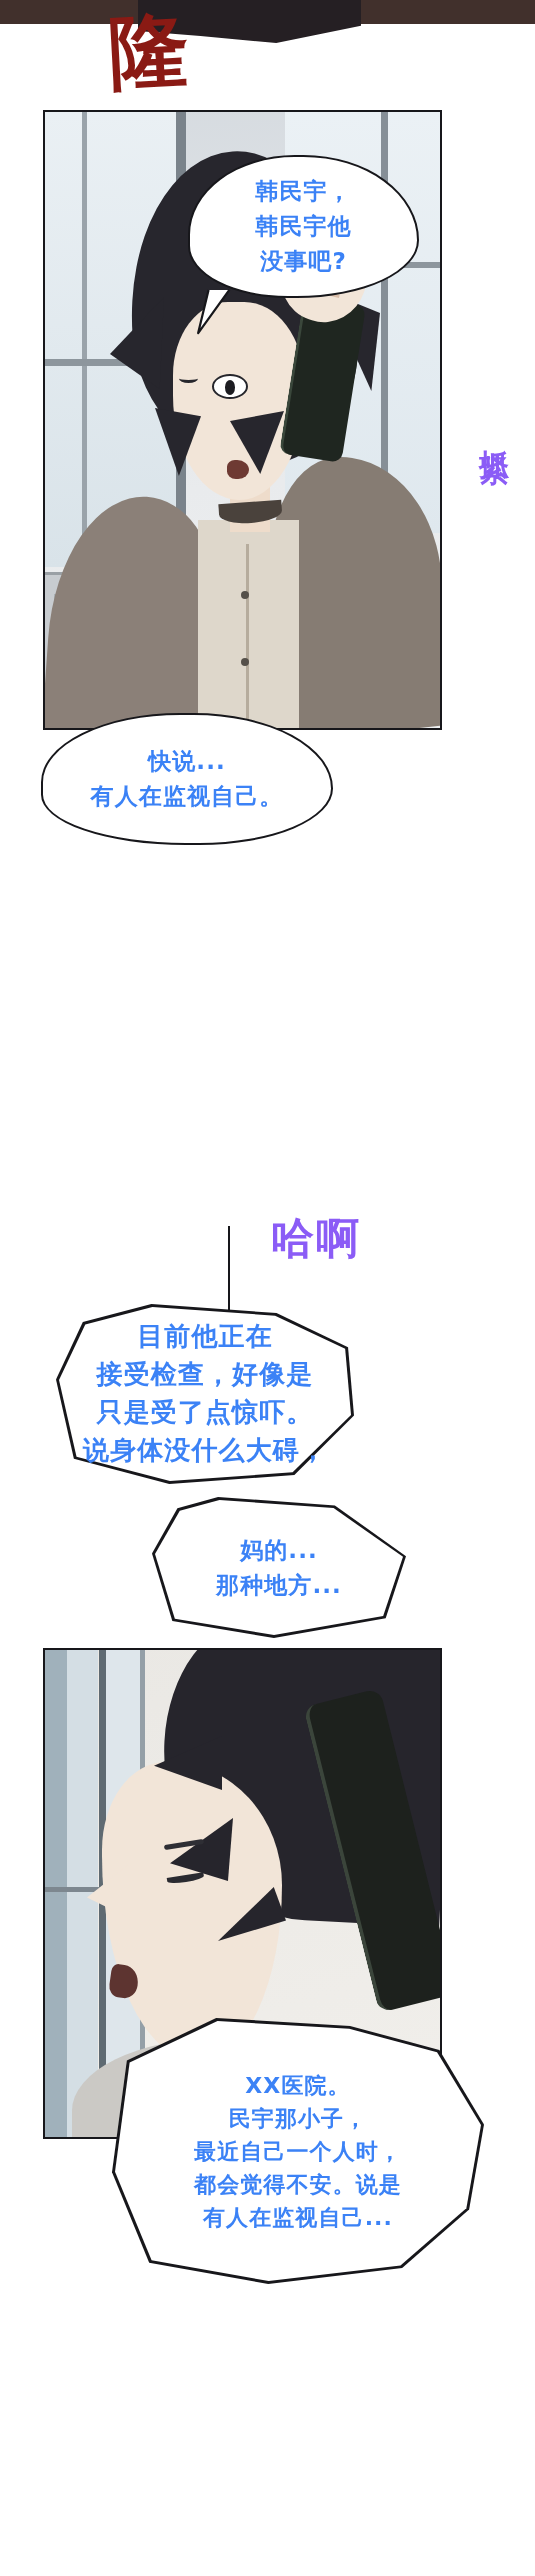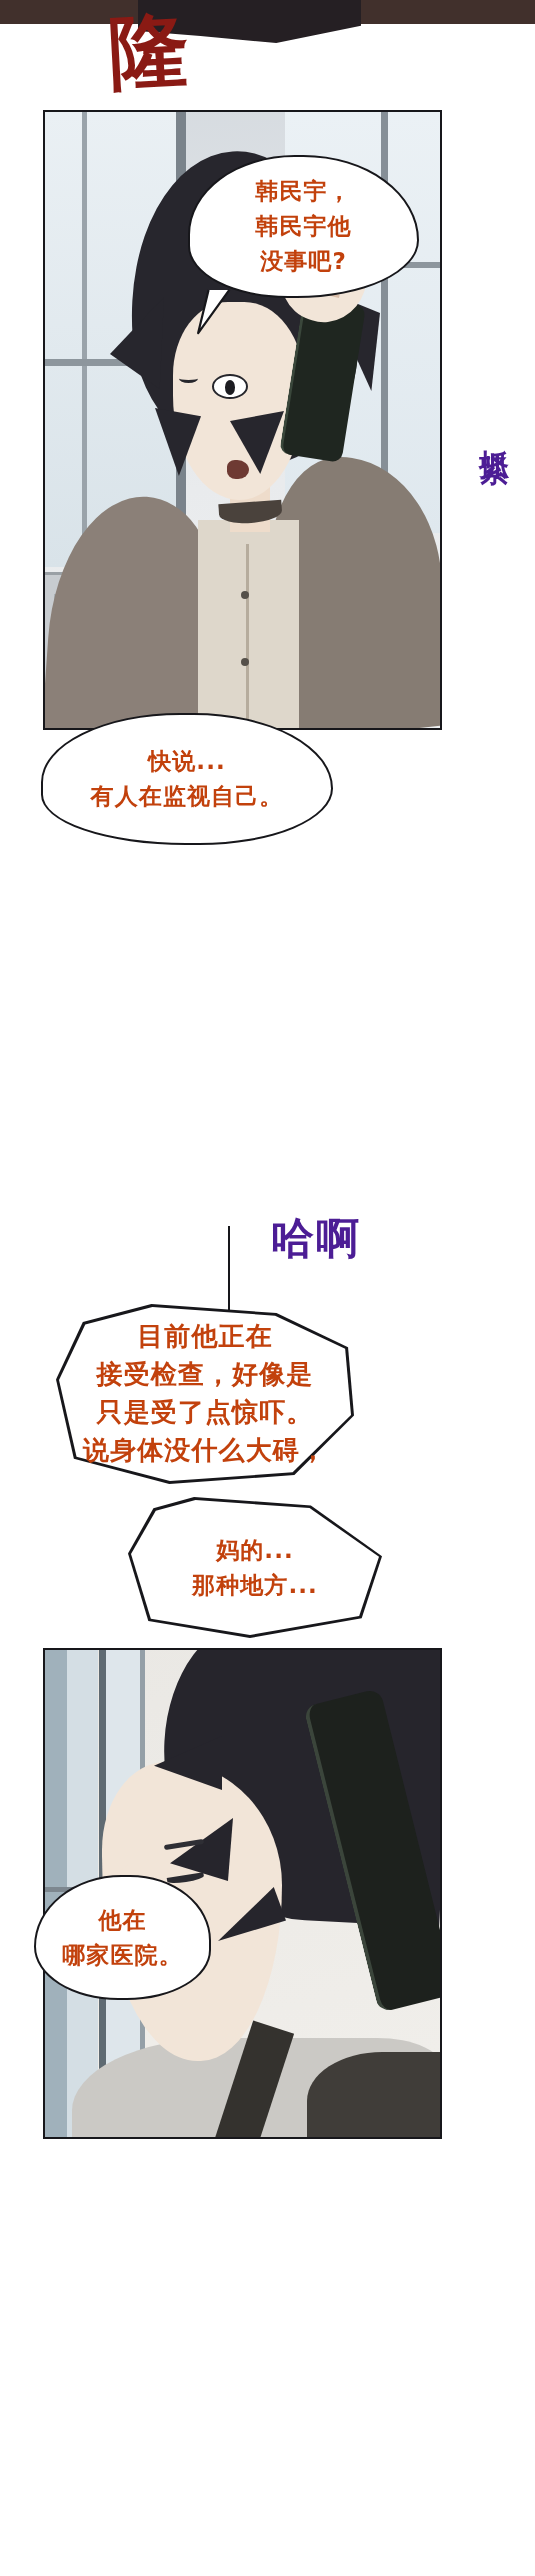--- a/index.html
+++ b/index.html
@@ -7,21 +7,21 @@
   html,body{ background:#ffffff; }
   body{ font-family:"DejaVu Sans","Liberation Sans",sans-serif; }
   #page{ position:relative; width:536px; height:2576px; background:#ffffff; overflow:hidden; }
 
   
   #top-bar{ position:absolute; left:0; top:0; width:536px; height:24px; background:#41302c; z-index:2; }
   #top-bar-block{ position:absolute; left:138px; top:0; width:223px; height:43px; background:#251f23;
     clip-path:polygon(0 0,100% 0,100% 60%,62% 100%,28% 84%,0 72%); z-index:2; }
 
   
-  .sfx{ position:absolute; color:#4c1d95; font-weight:700; }
+  .sfx{ position:absolute; color:#8b5cf6; font-weight:700; }
   #sfx-rumble{ left:109px; top:-1.5px; font-size:80px; color:#8a1a14; transform:rotate(-3deg); z-index:3; }
   #sfx-grab{ left:473px; top:426px; font-size:30px; writing-mode:vertical-rl; text-orientation:upright;
     letter-spacing:4.5px; z-index:3; }
   #sfx-sigh{ left:271px; top:1210px; font-size:43px; letter-spacing:2.2px; z-index:8; }
 
   
   .panel{ position:absolute; border:2.2px solid var(--ink); overflow:hidden; z-index:1; }
   #panel-1{ left:43px; top:110px; width:399px; height:620px;
     background:linear-gradient(175deg,#d6dbe0,#e9ebed 60%,#eef0f1); }
   #panel-2{ left:43px; top:1648px; width:399px; height:491px;
@@ -118,26 +118,26 @@
   .hex-fill{ position:absolute; inset:0; background:var(--ink); clip-path:var(--clip); }
   .hex-white{ position:absolute; inset:3px; background:#fff; clip-path:var(--clip); }
   .hex-text{ position:absolute; inset:0; display:flex; flex-direction:column; align-items:center;
     justify-content:center; text-align:center; }
   #hex3{ left:51px; top:902px; width:290px; height:246px;
     --clip:polygon(36% 0%,72% 7%,97% 26%,100% 58%,86% 88%,52% 100%,14% 93%,0% 60%,5% 18%); }
   #hex4{ left:195px; top:1077px; width:232px; height:147px; z-index:7;
     --clip:polygon(28% 0%,75% 4%,100% 34%,95% 78%,62% 100%,14% 93%,0% 48%,8% 10%); }
   #hex5{ left:56px; top:1304px; width:298px; height:180px;
     --clip:polygon(32% 0%,74% 5%,98% 24%,100% 62%,80% 95%,38% 100%,6% 86%,0% 42%,9% 10%); }
-  #hex6{ left:128px; top:1497px; width:254px; height:141px;
+  #hex6{ left:152px; top:1497px; width:254px; height:141px;
     --clip:polygon(26% 0%,72% 6%,100% 42%,92% 86%,48% 100%,8% 88%,0% 40%,10% 8%); }
   #hex8{ left:112px; top:2018px; width:372px; height:266px;
     --clip:polygon(28% 0%,64% 3%,88% 12%,100% 40%,96% 72%,78% 94%,42% 100%,10% 92%,0% 58%,4% 16%); }
 
-  .line{ font-size:23px; line-height:1.52; color:#c2410c; letter-spacing:1.1px; font-weight:600; }
+  .line{ font-size:23px; line-height:1.52; color:#3b82f6; letter-spacing:1.1px; font-weight:600; }
   #hex5 .line{ font-size:26px; line-height:1.46; }
   #hex8 .line{ font-size:22px; line-height:1.5; }
 
   #tail1{ position:absolute; left:192px; top:287px; width:45px; height:49px; z-index:7; }
   #tail-line{ position:absolute; left:228px; top:1226px; width:2.2px; height:86px; background:var(--ink); z-index:5; }
 </style>
 </head>
 <body>
 
 <div id="page">
@@ -241,20 +241,27 @@
     <div id="p2-nose" class="art"></div>
     <div id="p2-hair-spike-a" class="art"></div>
     <div id="p2-hair-spike-b" class="art"></div>
     <div id="p2-hair-spike-c" class="art"></div>
     <div id="p2-brow" class="art"></div>
     <div id="p2-eye" class="art"></div>
     <div id="p2-mouth" class="art"></div>
     <div id="p2-phone" class="art"></div>
   </div>
 
-  <div id="bubble7" class="round-bubble">
-    <div class="line">他在</div>
-    <div class="line">哪家医院。</div>
-  </div>
-
+
+  <div id="hex8" class="hex">
+    <div class="hex-fill"></div>
+    <div class="hex-white"></div>
+    <div class="hex-text">
+      <div class="line">XX医院。</div>
+      <div class="line">民宇那小子，</div>
+      <div class="line">最近自己一个人时，</div>
+      <div class="line">都会觉得不安。说是</div>
+      <div class="line">有人在监视自己...</div>
+    </div>
+  </div>
 
 </div>
 
 
 </body></html>

